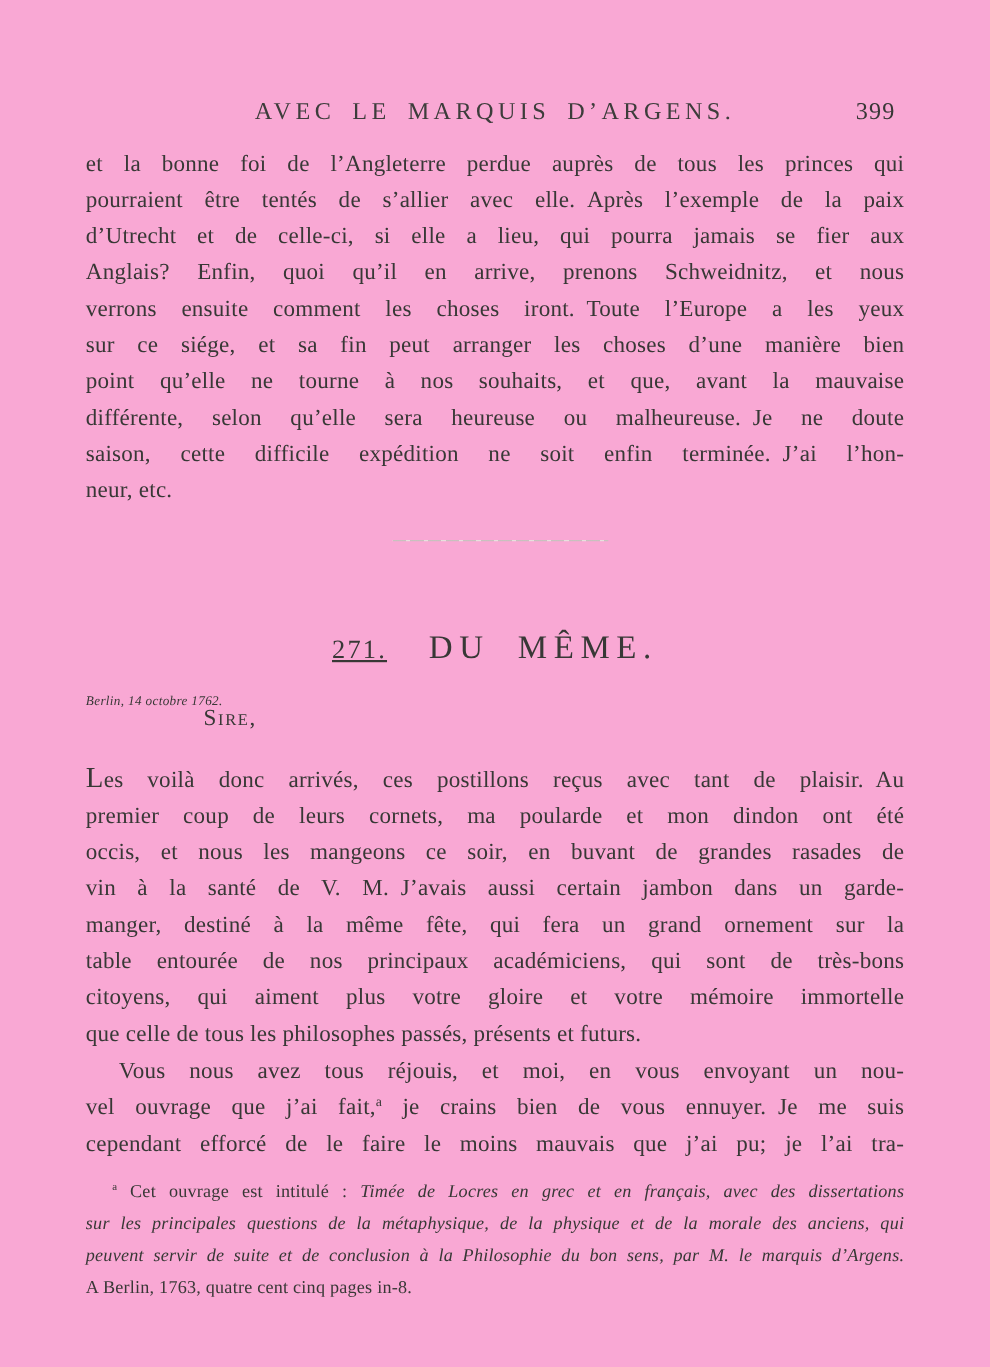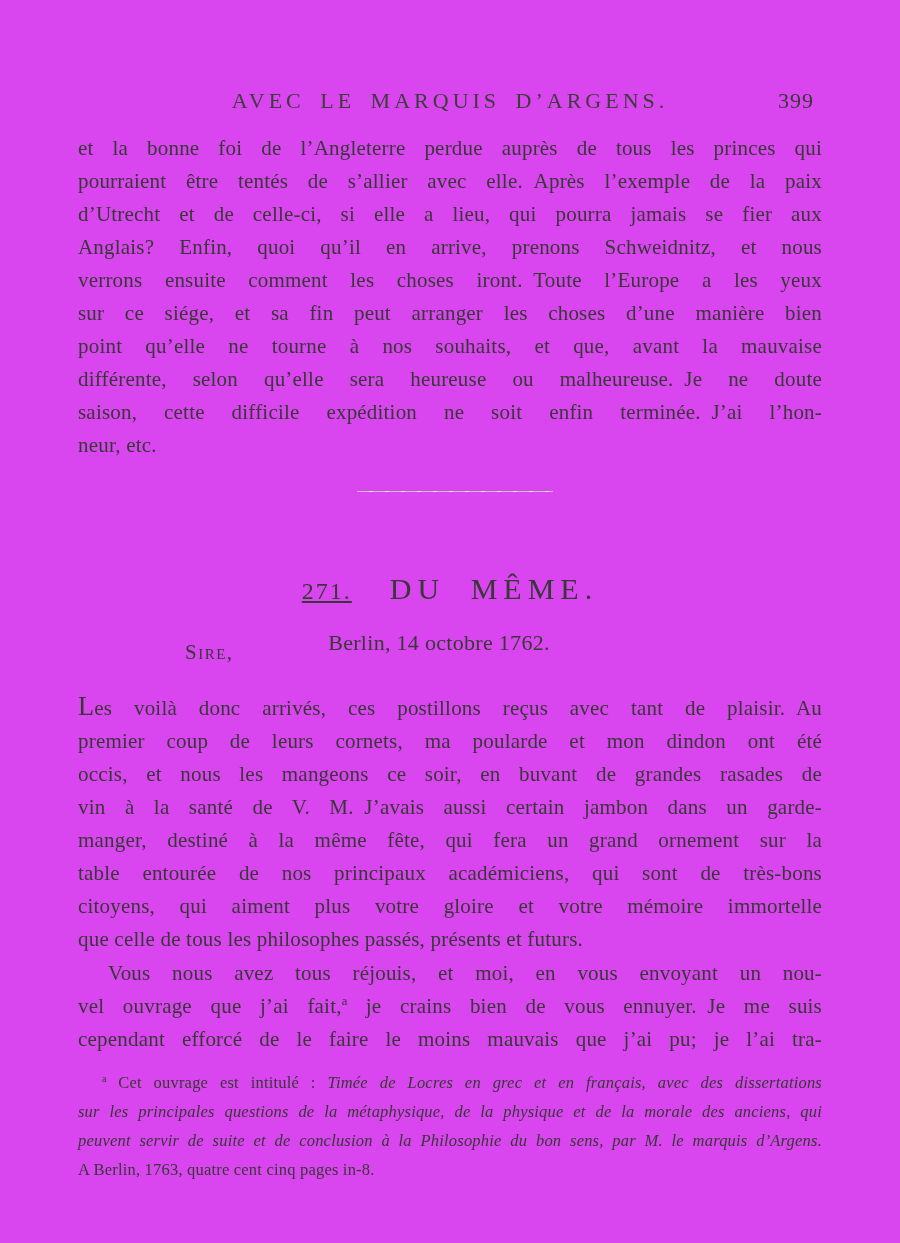--- a/index.html
+++ b/index.html
@@ -3,21 +3,21 @@
 <meta charset="utf-8">
 <title>Scanned book page</title>
 <style>
   html,body{margin:0;padding:0;}
   body{
     width:900px;height:1243px;overflow:hidden;
     background:#fbfcf4;
   }
   .page{
     position:relative;width:900px;height:1243px;
-    background:#d946ef;color:#383836;
+    background:#f9a8d4;color:#383836;
     font-family:"Liberation Serif","DejaVu Serif",serif;
     -webkit-font-smoothing:antialiased;
   }
   .running-head{position:absolute;top:88px;left:78px;width:744px;height:30px;}
   .running-title{
     position:absolute;left:50%;transform:translateX(-50%);top:0;
     font-size:22px;letter-spacing:4px;word-spacing:6px;white-space:nowrap;color:#3d3d3b;
   }
   .page-number{position:absolute;right:8px;top:0;font-size:22px;letter-spacing:1px;}
   .textblock{position:absolute;left:78px;width:744px;}
@@ -27,21 +27,21 @@
     background:repeating-linear-gradient(90deg,#c3c3bc 0px,#c3c3bc 12px,#e6e6df 12px,#e6e6df 16px);
   }
   .heading{
     position:absolute;top:572px;left:78px;width:744px;
     display:flex;justify-content:center;align-items:baseline;gap:38px;
   }
   .heading-number{font-size:24px;letter-spacing:2px;text-decoration:underline;}
   .heading-title{font-size:30px;letter-spacing:6px;word-spacing:12px;}
   .dateline{
     position:absolute;top:630px;left:78px;width:744px;box-sizing:border-box;
-    text-align:center;padding-right:22px;font-size:22px;letter-spacing:0.3px;
+    text-align:left;padding-right:22px;font-size:12px;letter-spacing:0.3px;font-style:italic;
   }
   .salutation{
     position:absolute;top:640px;left:185px;
     font-size:21px;font-variant:small-caps;letter-spacing:1.5px;
   }
   .para1{top:692px;font-size:21px;line-height:33px;}
   .para2{top:957px;font-size:21px;line-height:33px;}
   .footnote{top:1068px;font-size:16.5px;line-height:29px;}
   .footnote .tline.indent{text-indent:24px;}
   .tline{text-align:justify;text-align-last:justify;letter-spacing:0.2px;}

